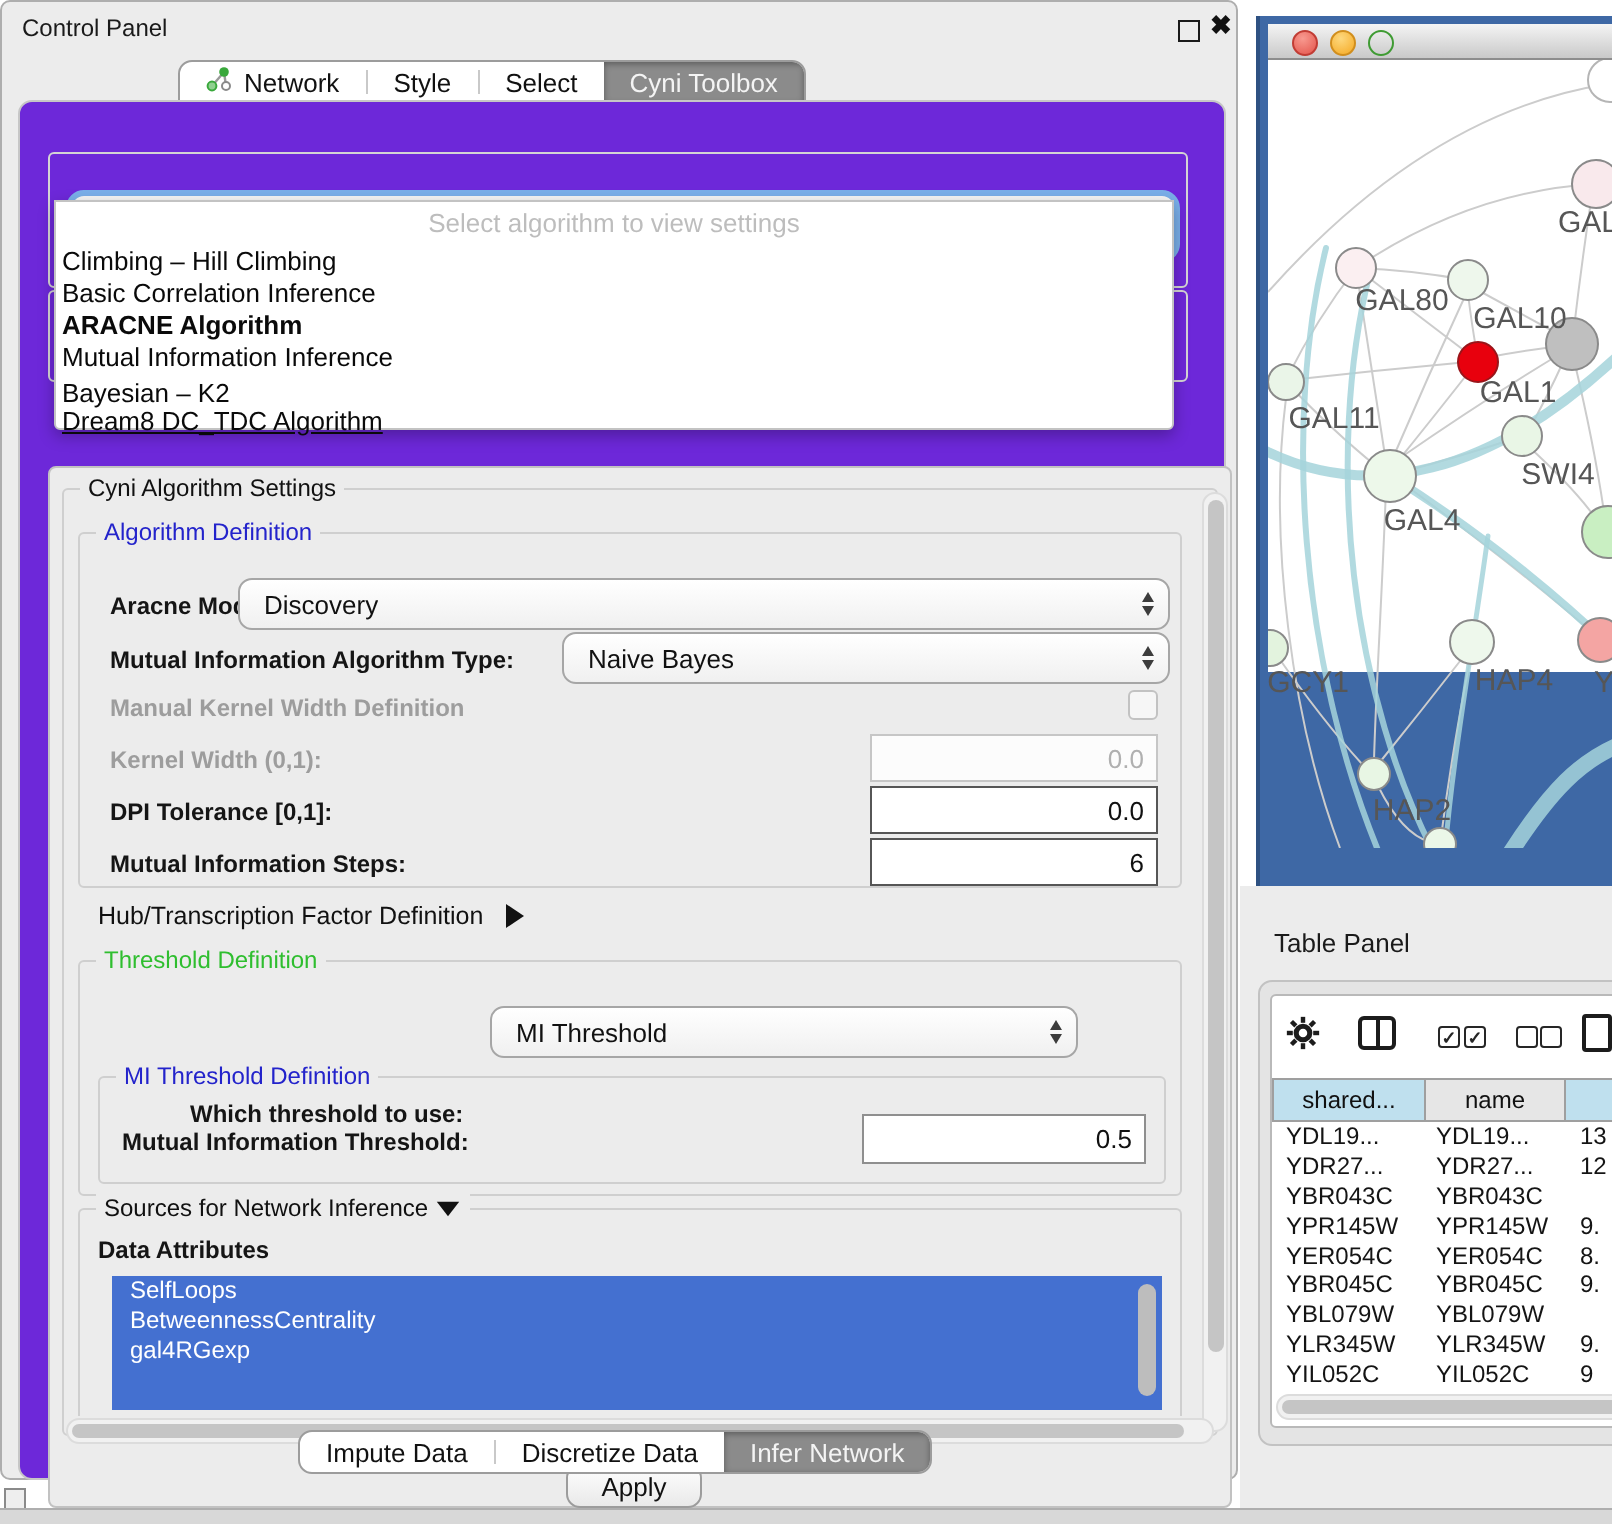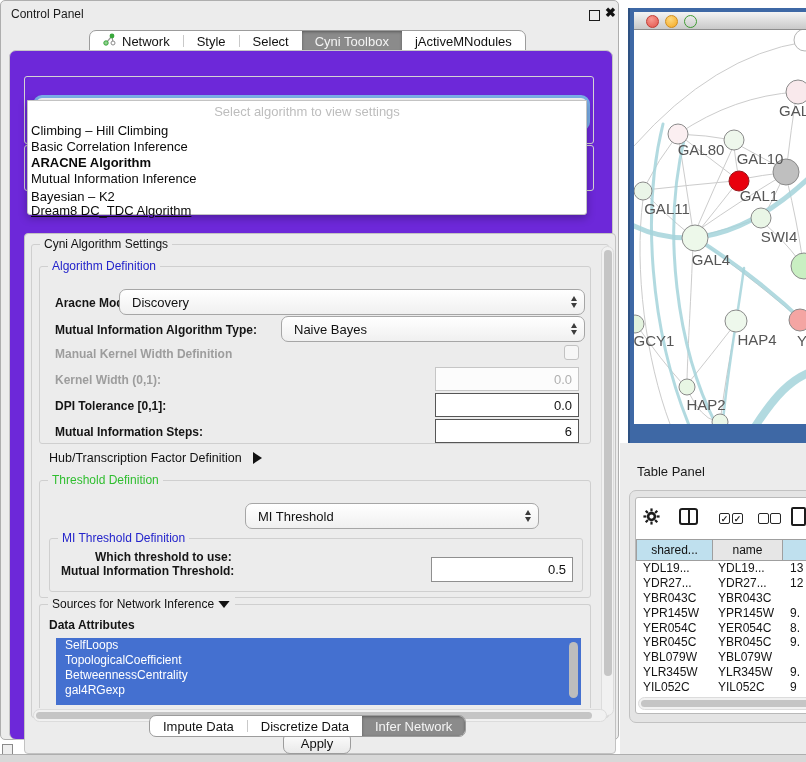--- a/index.html
+++ b/index.html
@@ -62,21 +62,21 @@
   .hsbthumb{background:#c5c5c5;border-radius:5px;}
   .applybtn{display:flex;align-items:center;justify-content:center;font-size:13px;color:#111;
             background:linear-gradient(#fefefe,#e9e9e9);border:1px solid #9c9c9c;border-radius:7px;box-sizing:border-box;}
   .btabstrip{left:148px;top:714px;height:22px;display:flex;align-items:stretch;background:#fff;
              border:1px solid #9c9c9c;border-radius:7px;overflow:hidden;box-sizing:border-box;}
   
   .netframe{left:628px;top:8px;width:178px;height:435px;background:#3e68a5;border-left:2px solid #2e5182;box-sizing:border-box;}
   .nettitle{left:634px;top:12px;width:172px;height:18px;background:linear-gradient(#f4f4f4,#c9c9c9);
             border-bottom:1px solid #8d8d8d;box-sizing:border-box;}
   .light{width:13px;height:13px;border-radius:50%;box-sizing:border-box;}
-  .netcontent{left:634px;top:30px;width:172px;height:394px;background:#fff;}
+  .netcontent{left:634px;top:30px;width:172px;height:306px;background:#fff;}
   
   .rightbg{left:620px;top:443px;width:186px;height:311px;background:#ececec;}
   .tpaneltitle{left:637px;top:464px;font-size:13px;color:#1a1a1a;}
   .tpanel{left:629px;top:490px;width:200px;height:233px;background:#e4e4e4;border:1px solid #c2c2c2;border-radius:7px;box-sizing:border-box;}
   .twhite{left:635px;top:497px;width:200px;height:217px;background:#fff;border:1px solid #b9b9b9;border-radius:3px;box-sizing:border-box;}
   .th{position:absolute;top:41px;height:22px;border:1px solid #9f9f9f;display:flex;align-items:center;
       justify-content:center;font-size:12px;color:#111;box-sizing:border-box;background:#e6e6e6;}
   .th.hl{background:#bfe0ee;}
   .trow{display:flex;height:14.8px;align-items:center;font-size:12px;color:#141414;}
   .tcell{white-space:nowrap;overflow:hidden;}
@@ -119,23 +119,20 @@
       <div class="tab">
           <span>Style</span>
         </div>
       <div class="tabsep"></div>
       <div class="tab">
           <span>Select</span>
         </div>
       <div class="tab sel">
           <span>Cyni Toolbox</span>
         </div>
-      <div class="tab">
-          <span>jActiveMNodules</span>
-        </div>
     </div>
 
     <div class="ab content">
 
       <div class="ab ghost" style="left:14px;top:25px;width:568px;height:66px;">
         <div class="ab focusring" style="left:8px;top:18px;width:551px;height:30px;"></div>
       </div>
       <div class="ab ghost" style="left:14px;top:94px;width:568px;height:44px;">
         <div class="ab combo" style="left:14px;top:8px;width:539px;height:32px;">
           <span class="txt ghosttext">gal-filtered.sif default node</span>
@@ -223,21 +220,20 @@
         <div class="ab field en" style="left:406px;top:323px;width:142px;height:25px;border-color:#8f8f8f;">
             <span>0.5</span>
           </div>
 
         <div class="ab tgroup" style="left:14px;top:370px;width:552px;height:104px;border-bottom:none;border-radius:3px 3px 0 0;">
           <span class="tlabel plain"><span>Sources for Network Inference</span> <span class="tri-d" style="transform:scale(.8);"></span></span>
         </div>
         <div class="ab lab" style="left:24px;top:384px;">Data Attributes</div>
         <div class="ab list" style="left:31px;top:404px;width:525px;height:67px;">
           <div class="litem">SelfLoops</div>
-          <div class="litem">TopologicalCoefficient</div>
           <div class="litem">BetweennessCentrality</div>
           <div class="litem">gal4RGexp</div>
           <div class="vsbthumb" style="position:absolute;right:3px;top:4px;width:9px;height:56px;background:#bdbdbd;"></div>
         </div>
 
         <div class="ab hsb" style="left:8px;top:475px;width:574px;height:13px;">
           <div class="hsbthumb" style="position:absolute;left:2px;top:2px;width:556px;height:7px;"></div>
         </div>
 
         <div class="ab applybtn" style="left:258px;top:498px;width:68px;height:22px;">

